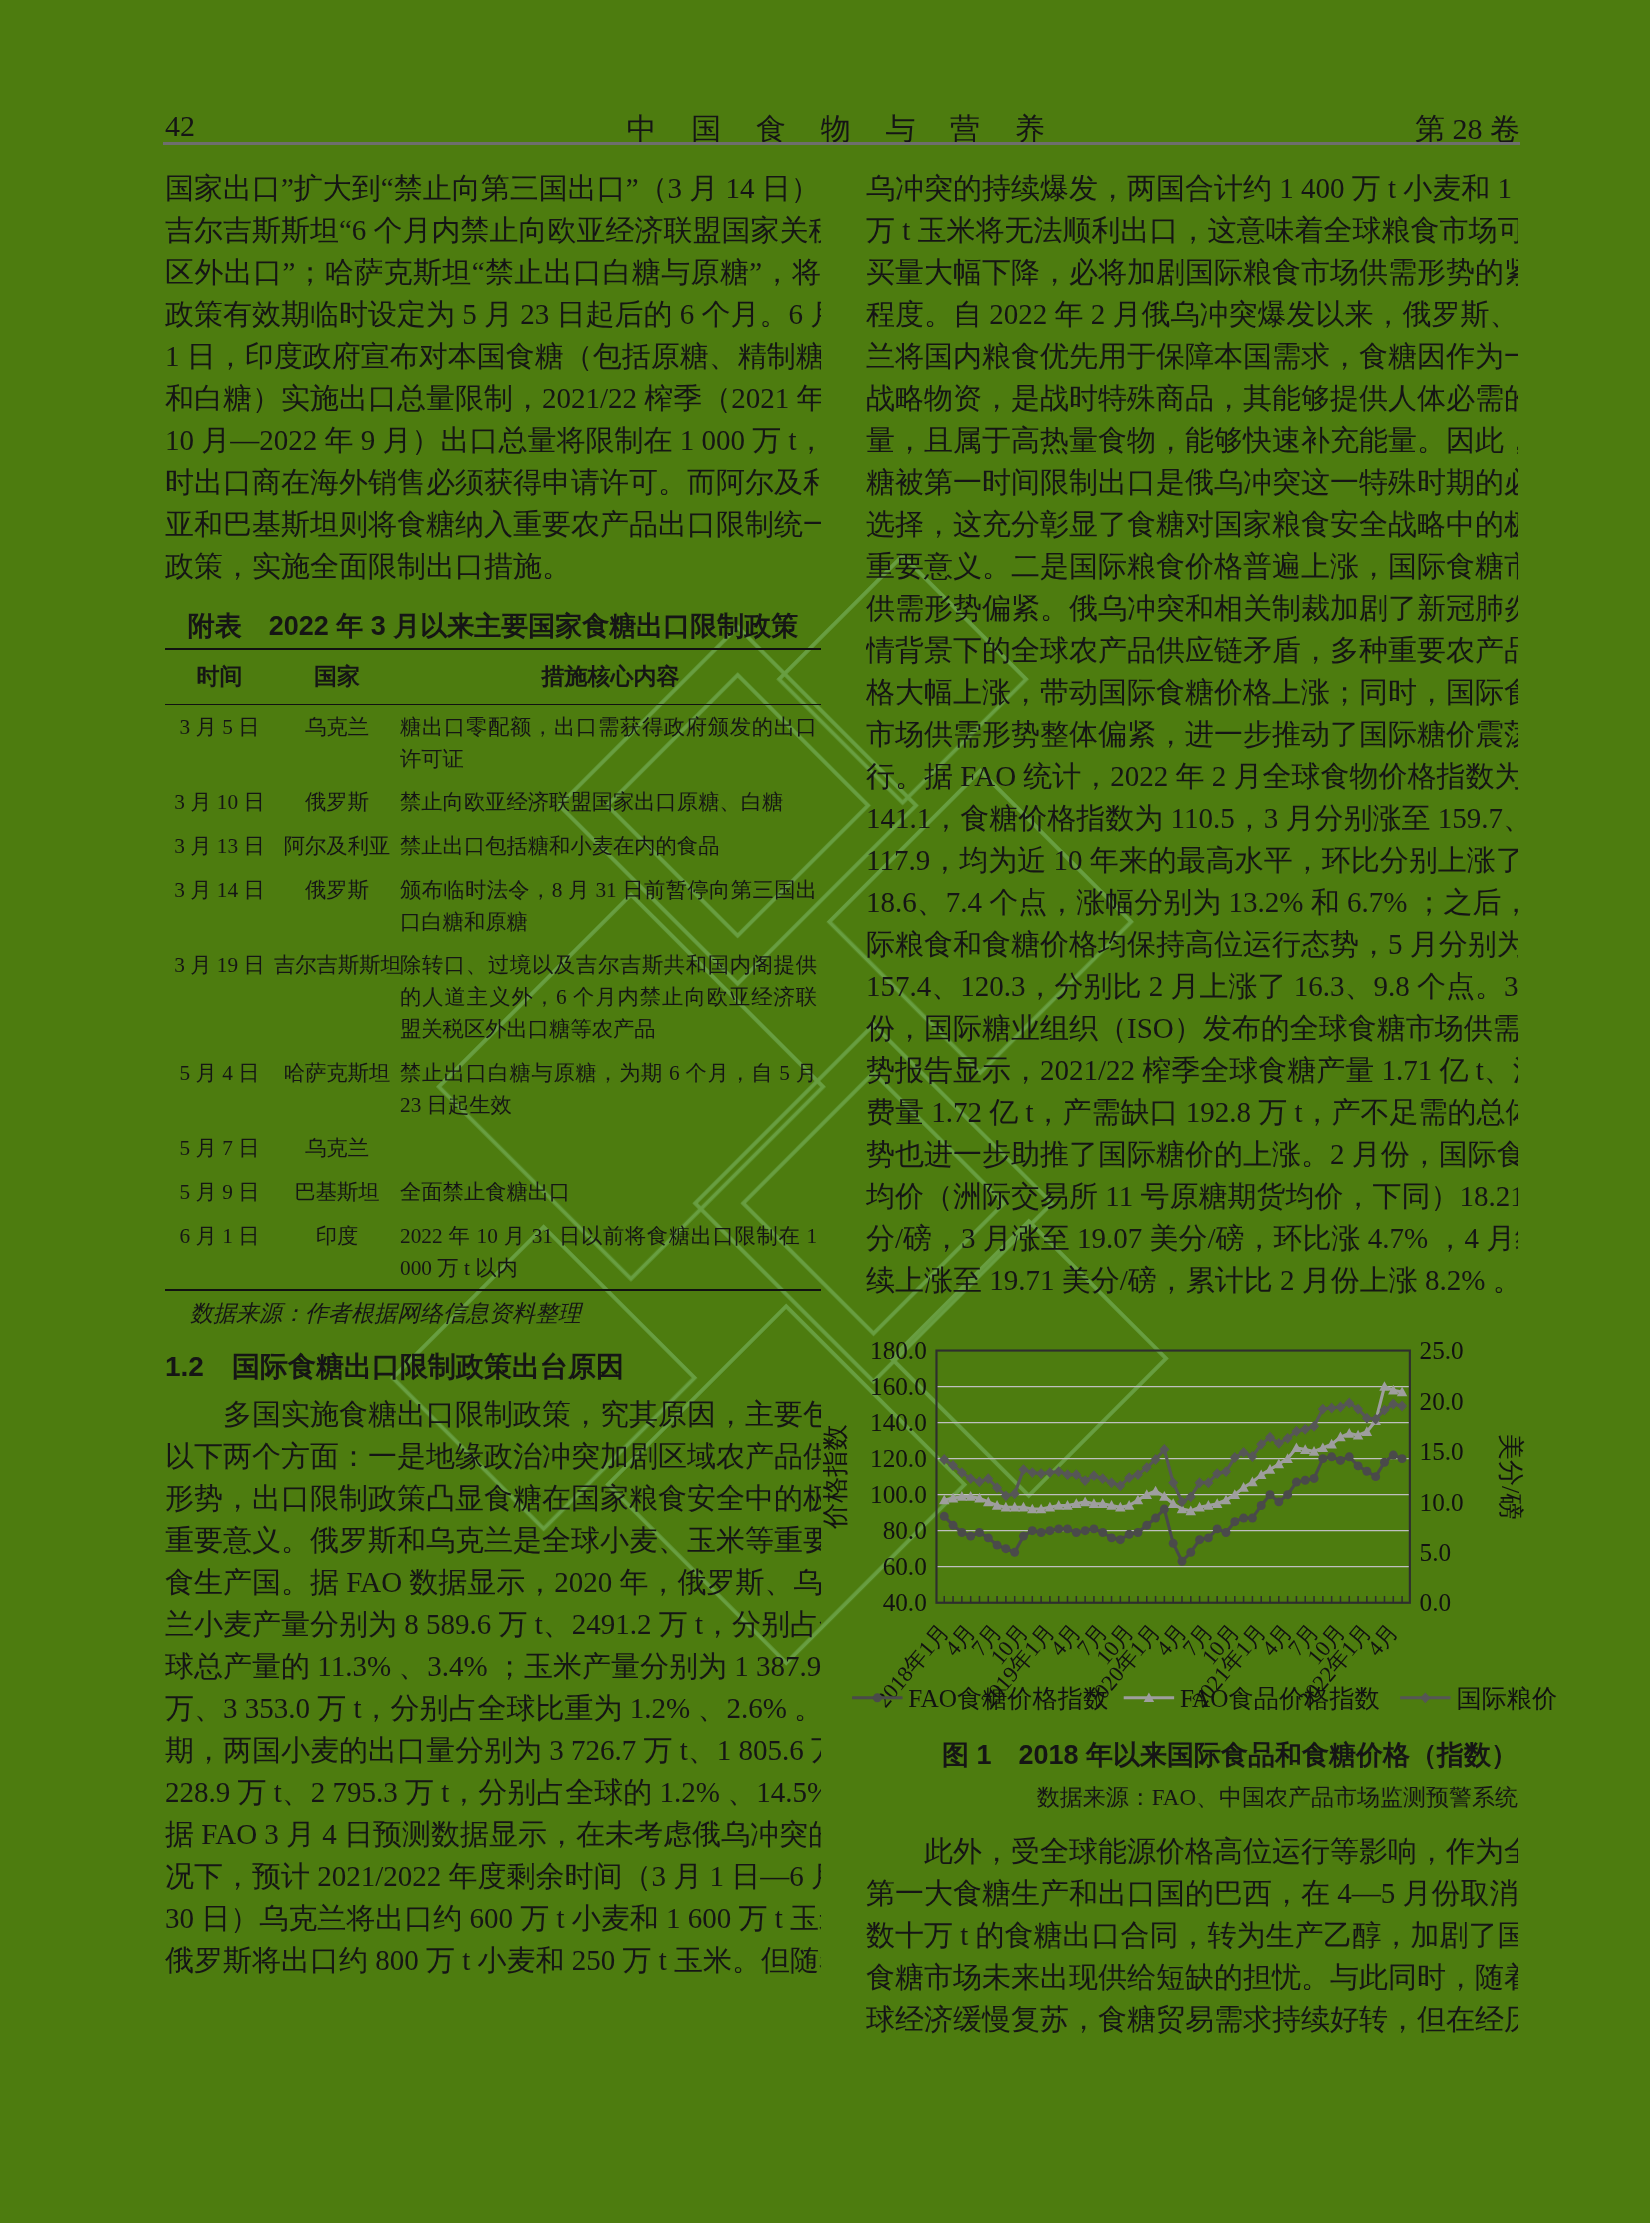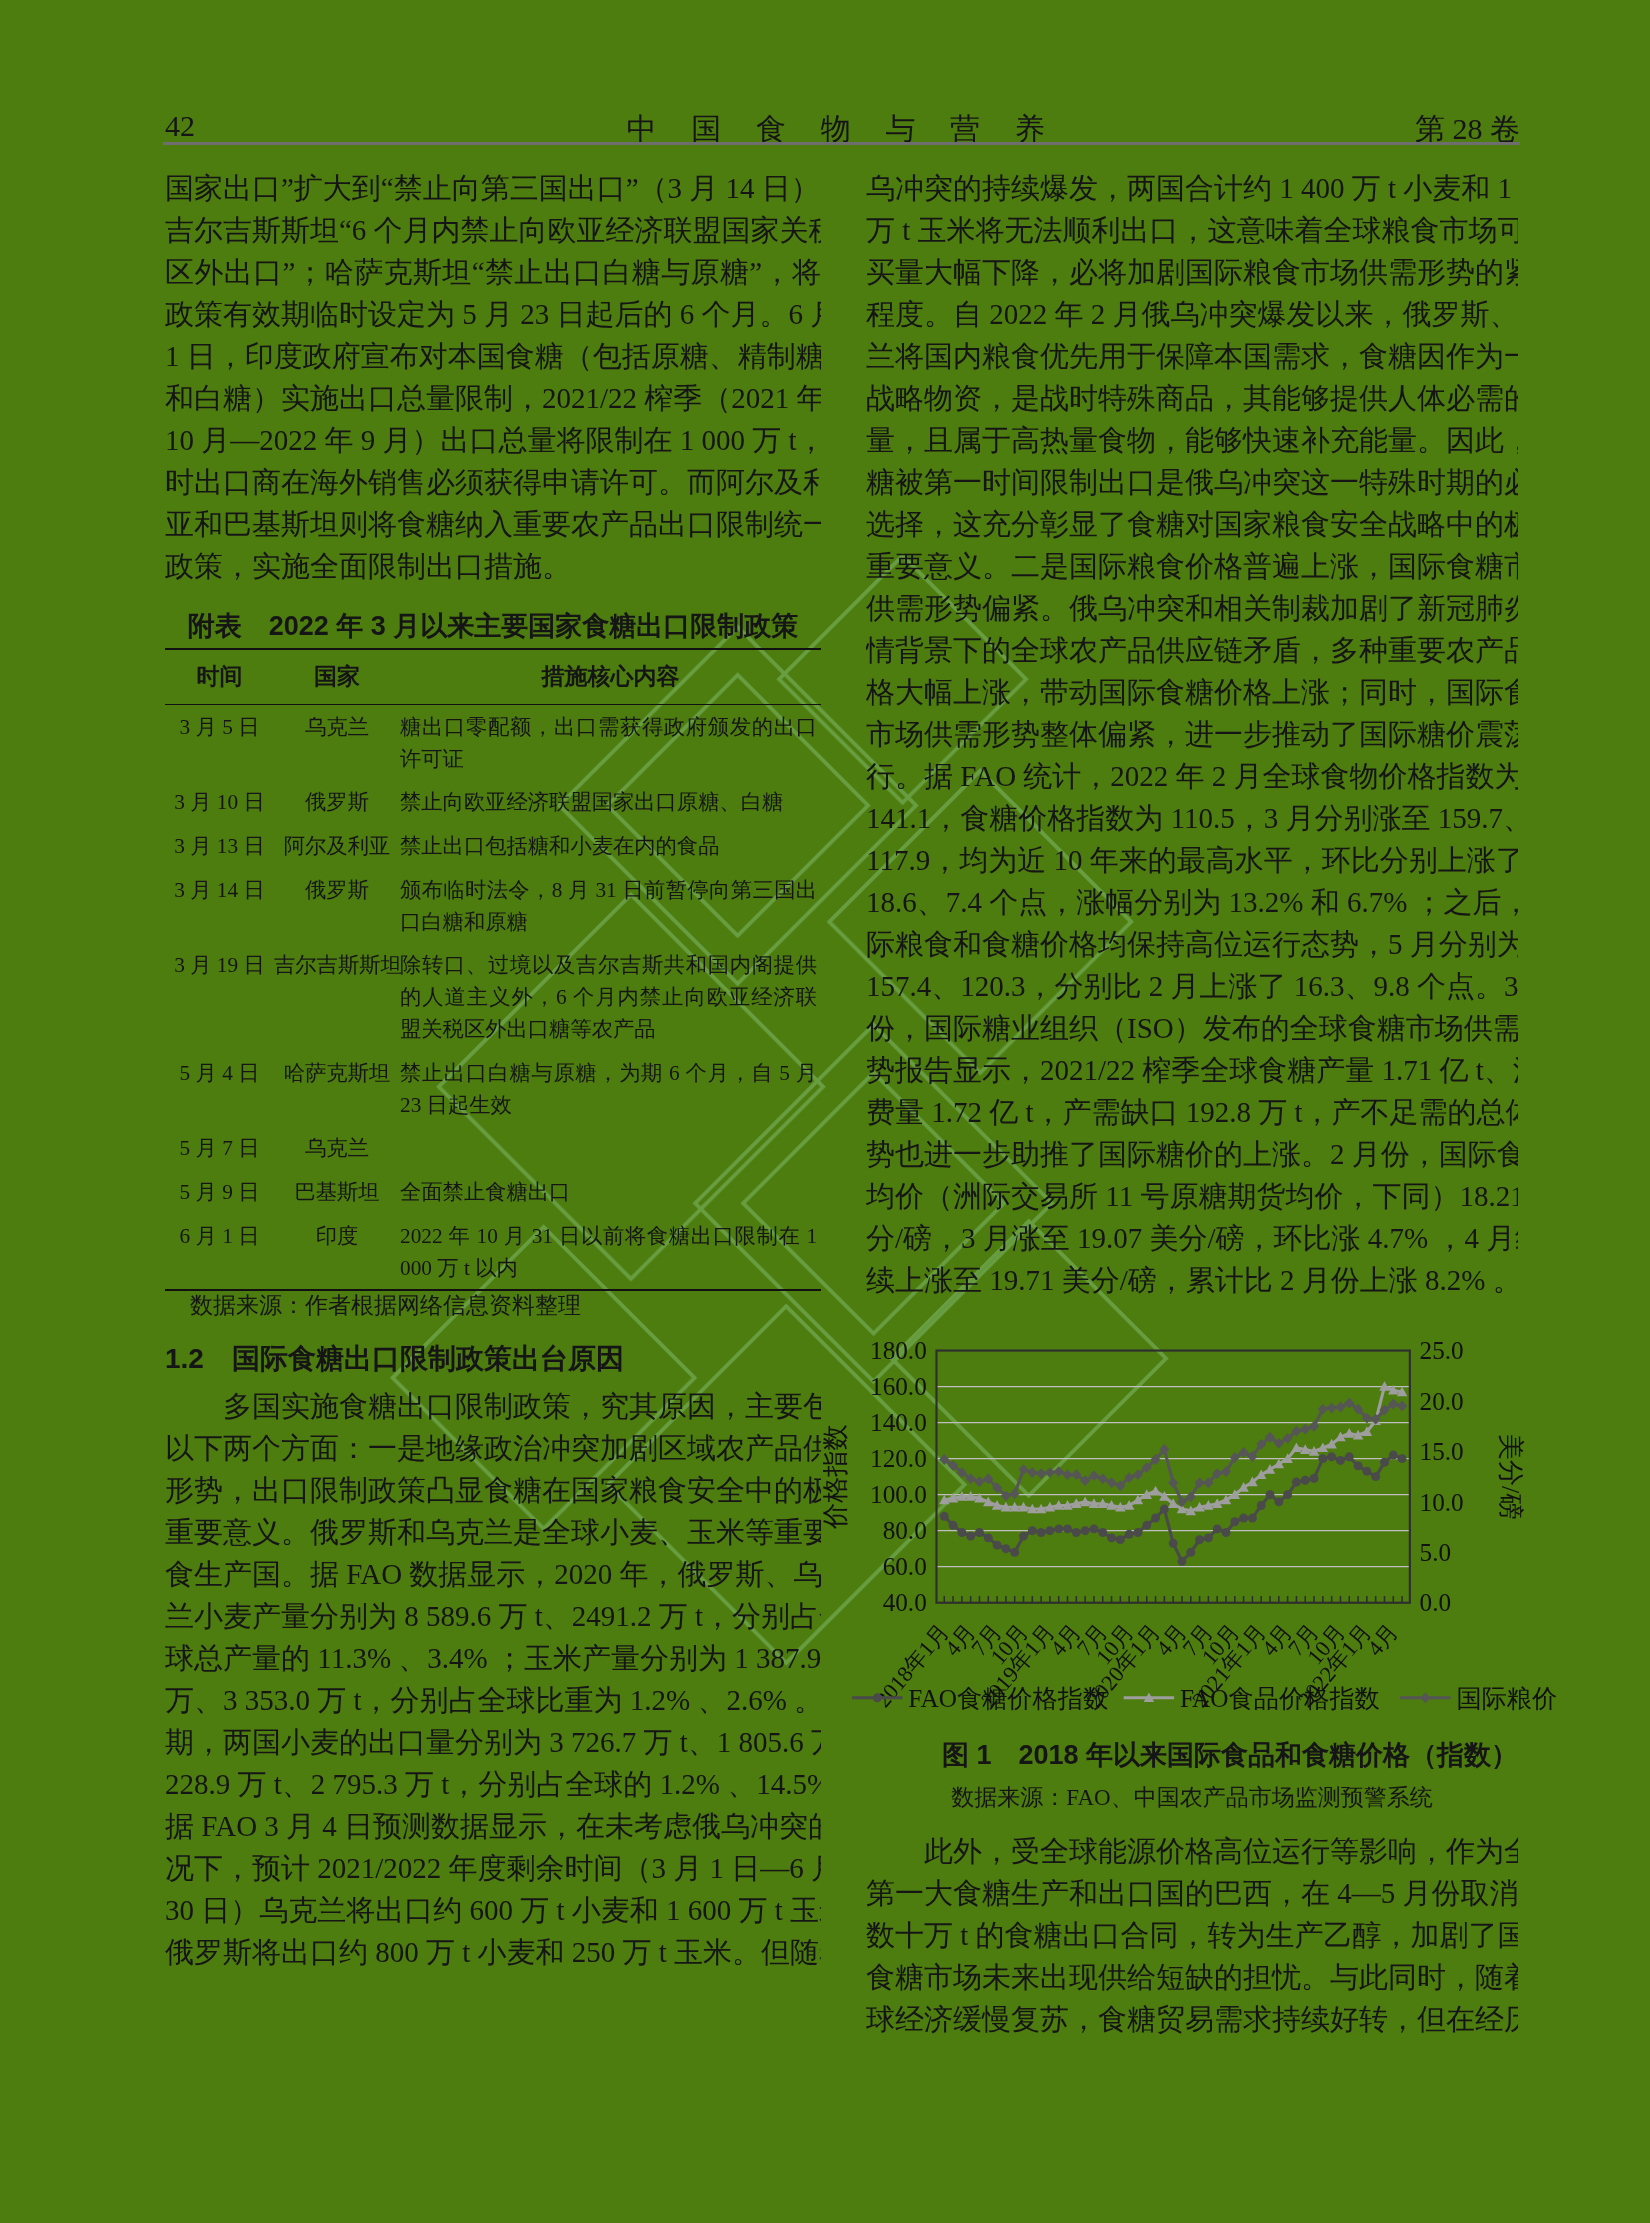--- a/index.html
+++ b/index.html
@@ -36,31 +36,31 @@
   .ptable { margin-top:1.9px; border-top:2.9px solid #111; border-bottom:2.9px solid #111; }
   .ptable .thead { display:grid; grid-template-columns:109px 126px 1fr;
     border-bottom:1.9px solid #111; padding:11.6px 0;
     font-family:"Liberation Sans","DejaVu Sans",sans-serif; font-weight:bold; font-size:23px; }
   .ptable .thead div { text-align:center; line-height:31px; }
   .trow { display:grid; grid-template-columns:109px 126px 1fr; padding:5.8px 0; }
   .trow .c { font-size:21.3px; line-height:32px; }
   .trow .c.date, .trow .c.country { text-align:center; white-space:nowrap; }
   .trow .c.content { text-align:justify; text-justify:inter-character; padding-right:3.9px; }
 
-  .tbl-source { margin-top:0; font-size:23px; line-height:29px; text-indent:25px; }
+  .tbl-source { margin-top:8px; font-size:23px; line-height:29px; text-indent:25px;font-style:italic; }
   .sec-heading { margin-top:19.4px; font-family:"Liberation Sans","DejaVu Sans",sans-serif;
     font-weight:bold; font-size:28px; line-height:37px; }
   .para2 { margin-top:7.8px; }
 
   
   .chart-wrap { position:absolute; left:823px; top:1335px; width:776px; height:390px; }
   svg text { font-family:"Liberation Serif","DejaVu Serif",serif; fill:#111; }
   .fig-caption { position:absolute; left:866px; top:1737px; width:652px; text-align:right;
     font-family:"Liberation Sans","DejaVu Sans",sans-serif; font-weight:bold; font-size:27px; }
-  .fig-source { position:absolute; left:866px; top:1782px; width:652px; text-align:center; font-size:23px; }
+  .fig-source { position:absolute; left:866px; top:1782px; width:652px; text-align:right; font-size:23px; }
   .rpara2 { position:absolute; left:866px; top:1830px; width:652px; }
 </style>
 </head>
 <body>
 
 <div class="page">
 
   <svg class="wm-layer" width="1651" height="2223" viewBox="0 0 1701 2291">
     <g fill="none" stroke-width="4" opacity="0.38">
       <rect class="wm" x="630" y="700" width="260" height="260" transform="rotate(45 760 830)" stroke="#94d694"></rect>

